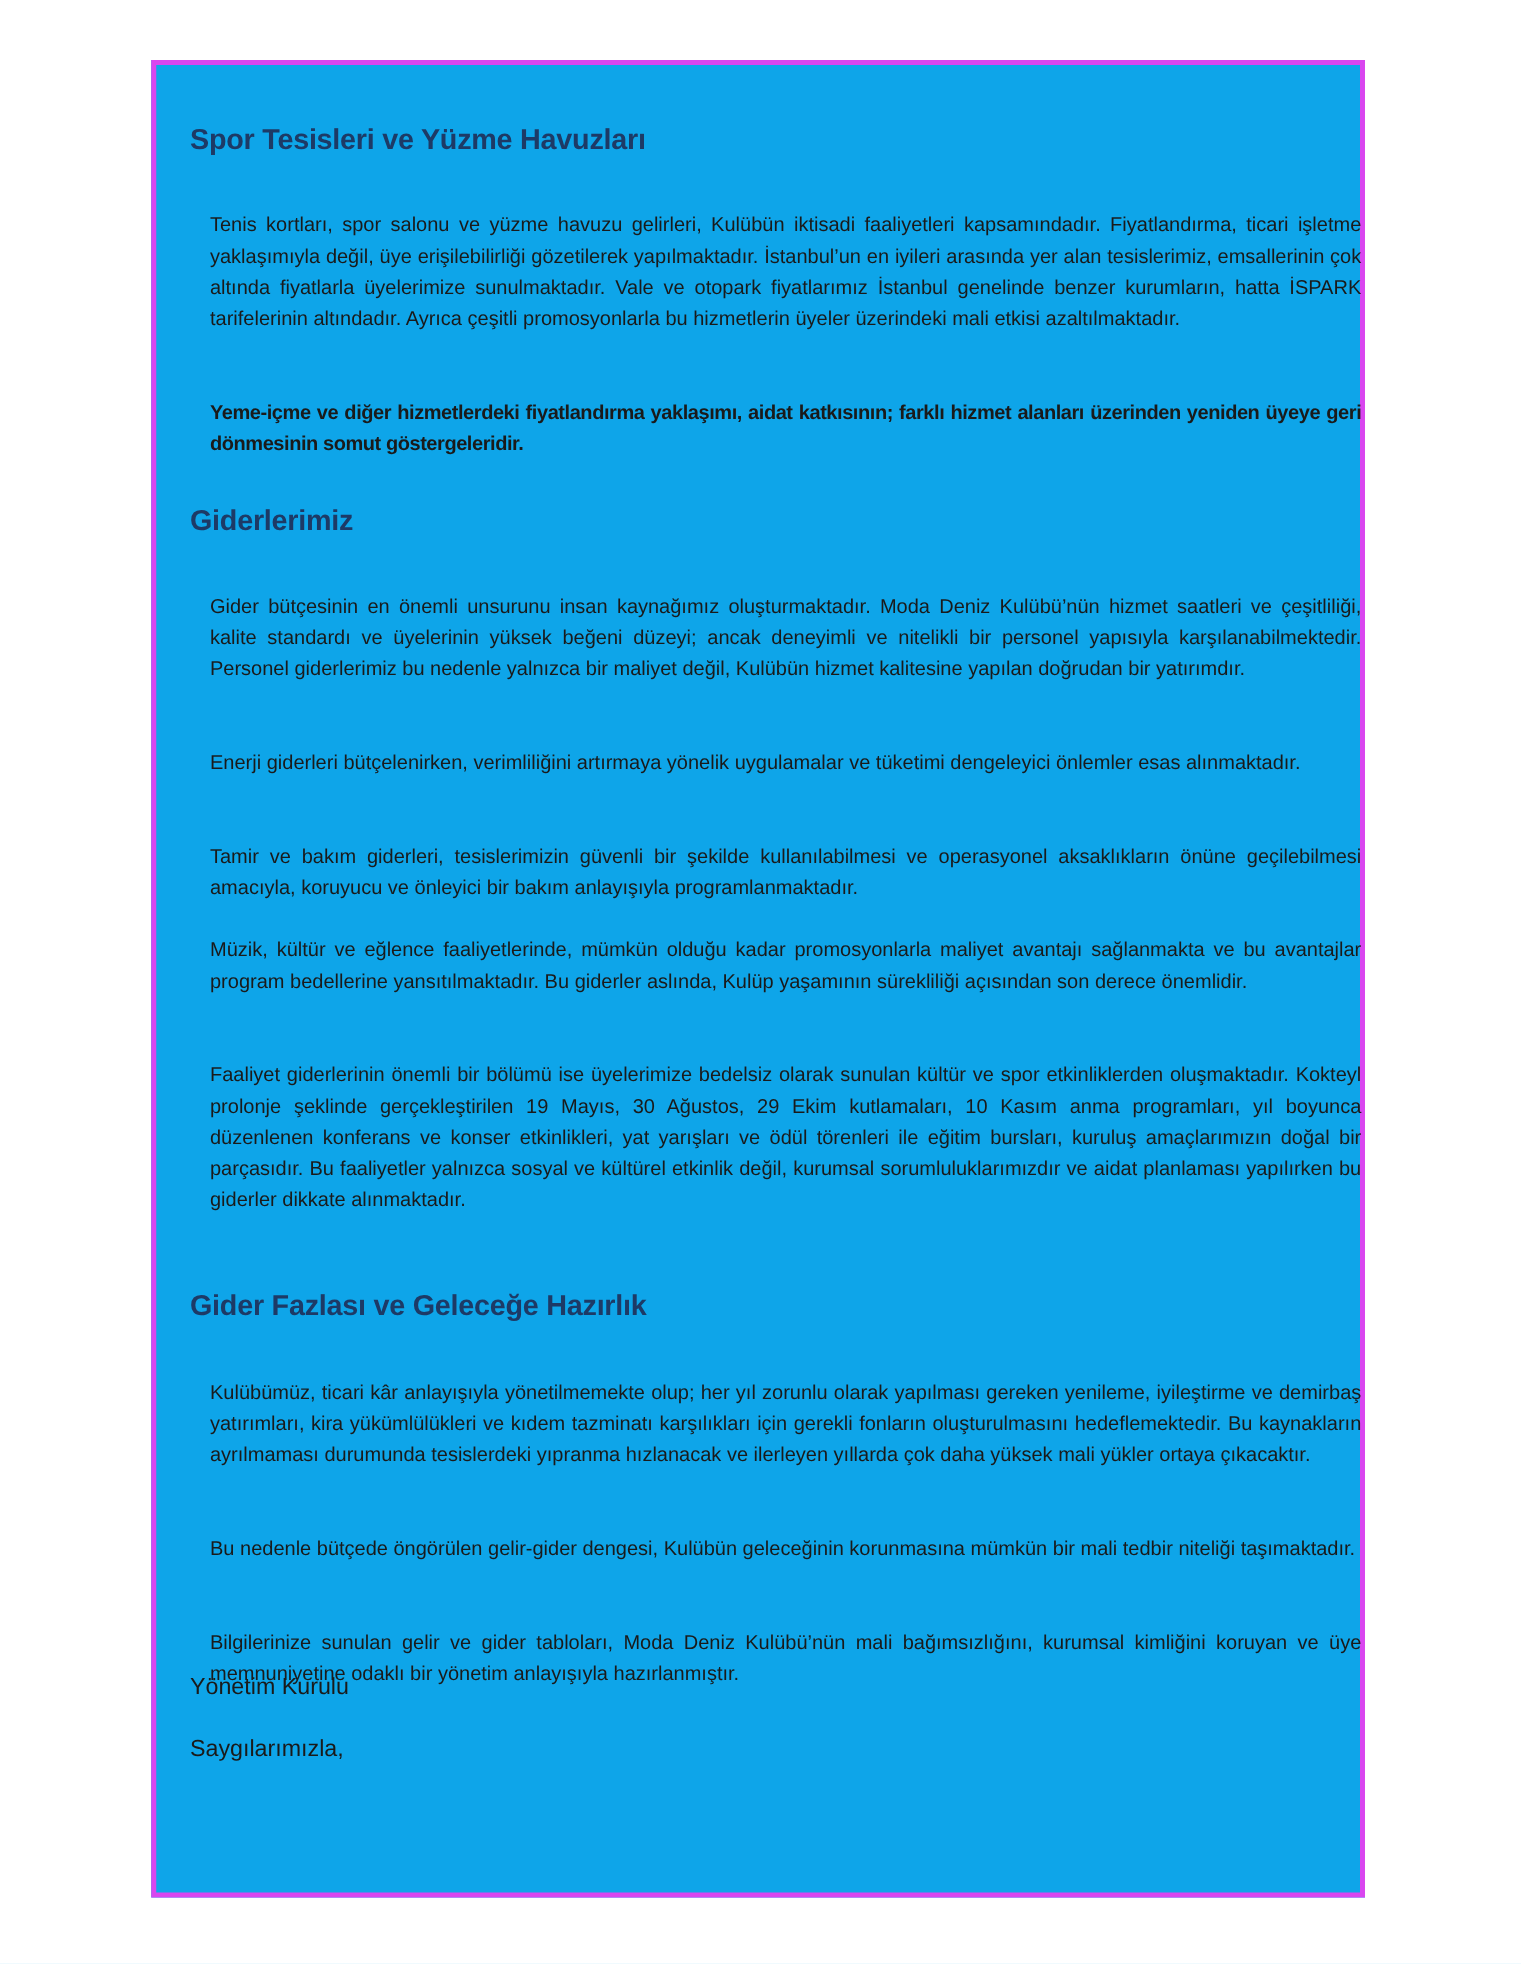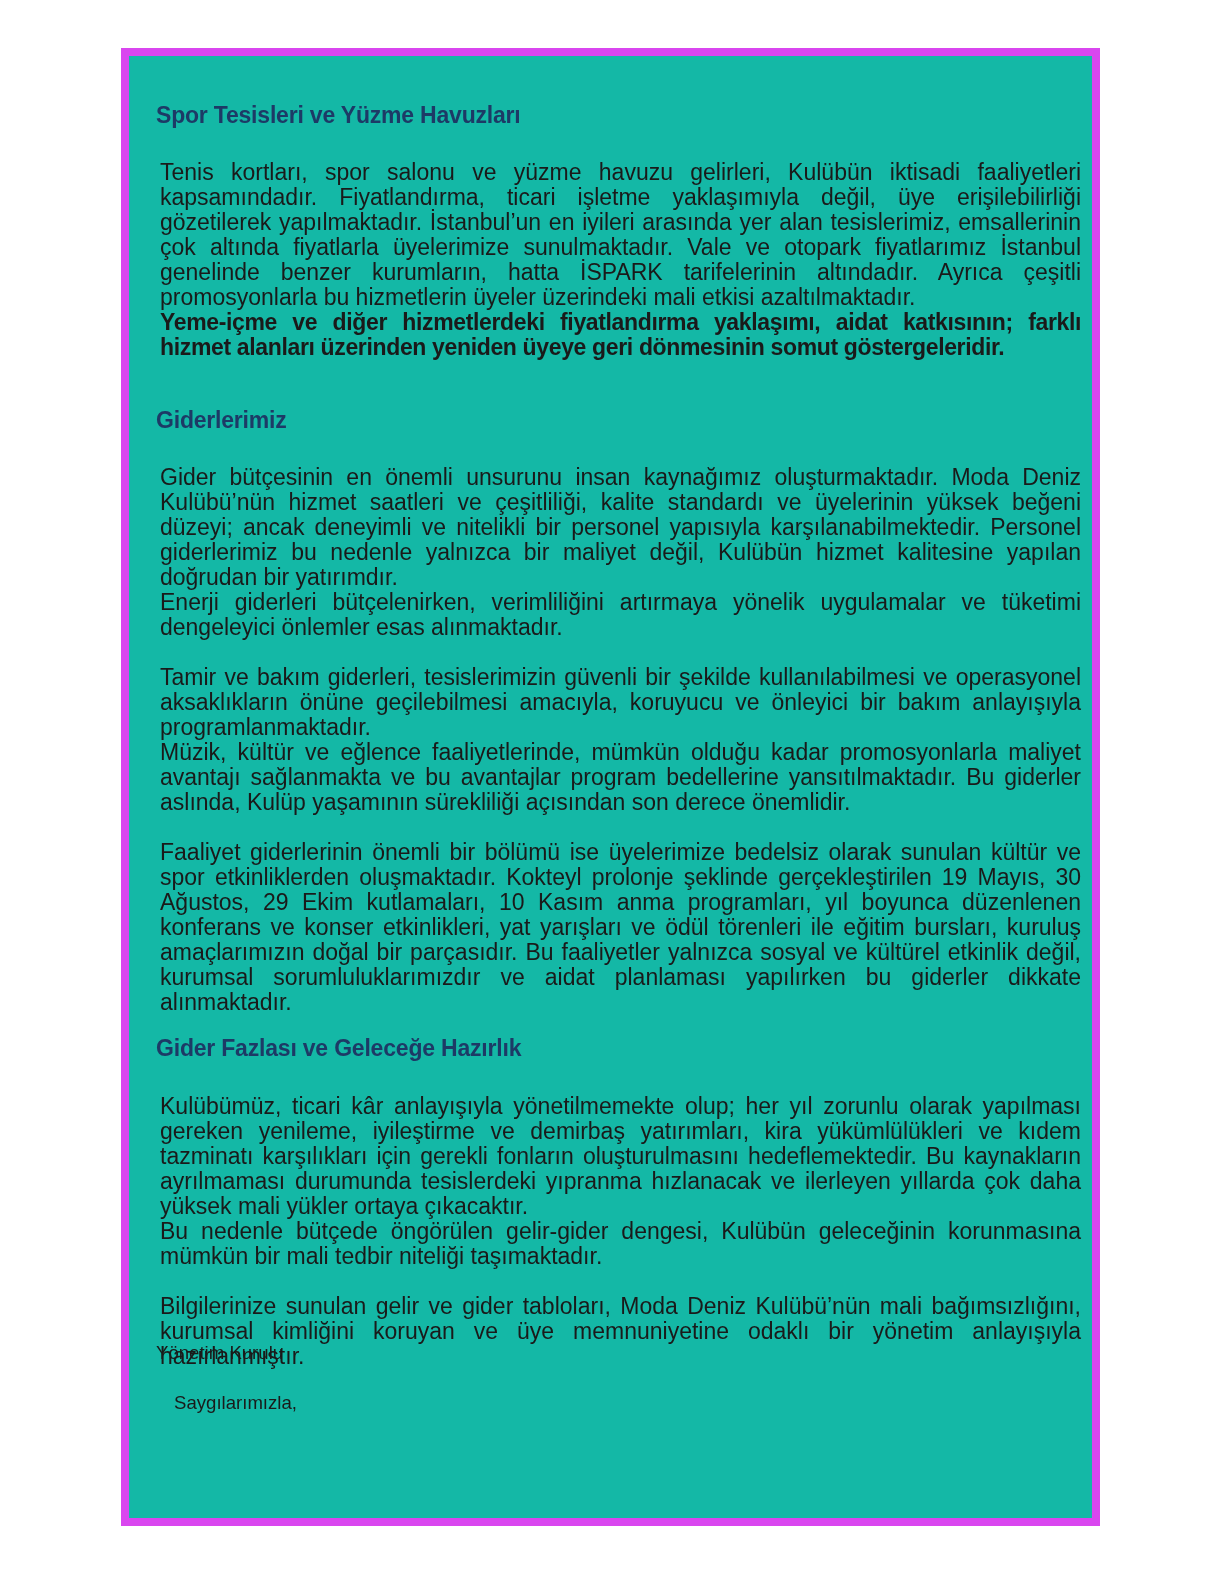--- a/index.html
+++ b/index.html
@@ -1,23 +1,23 @@
 <!DOCTYPE html>
 <html><head>
   <meta charset="utf-8">
   <style>
     html, body { margin: 0; padding: 0; background: #ffffff; }
     body { width: 1217px; height: 1571px; position: relative; overflow: hidden; }
     .frame {
       position: absolute;
       left: 121px; top: 48px;
       width: 963px; height: 1462px;
-      border: 8px solid #d946ef;
+      border: 4px solid #d946ef;
       box-sizing: content-box;
-      background: #14b8a6;
+      background: #0ea5e9;
     }
     .content {
       position: absolute;
       left: 27px; top: 0;
       width: 921px;
       font-family: "Liberation Sans", sans-serif;
       color: #1a1a1a;
     }
     .heading {
       position: absolute; left: 0;
@@ -25,22 +25,22 @@
       font-weight: bold;
       font-size: 23px;
       color: #1d3a66;
       margin: 0;
       letter-spacing: -0.2px;
       white-space: nowrap;
     }
     .para {
       position: absolute; left: 0;
       width: 921px;
-      margin: 4px;
-      font-size: 23px;
+      margin: 16px;
+      font-size: 16px;
       line-height: 25px;
       text-align: justify;
       text-align-last: left;
     }
     .para.bold { font-weight: bold; letter-spacing: -0.35px; }
     .sign {
       position: absolute; left: 0;
       margin: 0;
       font-size: 18.6px;
       line-height: 25px;
@@ -61,17 +61,17 @@
     <p class="para" style="top:530px;">Enerji giderleri bütçelenirken, verimliliğini artırmaya yönelik uygulamalar ve tüketimi dengeleyici önlemler esas alınmaktadır.</p>
     <p class="para" style="top:605px;">Tamir ve bakım giderleri, tesislerimizin güvenli bir şekilde kullanılabilmesi ve operasyonel aksaklıkların önüne geçilebilmesi amacıyla, koruyucu ve önleyici bir bakım anlayışıyla programlanmaktadır.</p>
     <p class="para" style="top:680px;">Müzik, kültür ve eğlence faaliyetlerinde, mümkün olduğu kadar promosyonlarla maliyet avantajı sağlanmakta ve bu avantajlar program bedellerine yansıtılmaktadır. Bu giderler aslında, Kulüp yaşamının sürekliliği açısından son derece önemlidir.</p>
     <p class="para" style="top:780px;">Faaliyet giderlerinin önemli bir bölümü ise üyelerimize bedelsiz olarak sunulan kültür ve spor etkinliklerden oluşmaktadır. Kokteyl prolonje şeklinde gerçekleştirilen 19 Mayıs, 30 Ağustos, 29 Ekim kutlamaları, 10 Kasım anma programları, yıl boyunca düzenlenen konferans ve konser etkinlikleri, yat yarışları ve ödül törenleri ile eğitim bursları, kuruluş amaçlarımızın doğal bir parçasıdır. Bu faaliyetler yalnızca sosyal ve kültürel etkinlik değil, kurumsal sorumluluklarımızdır ve aidat planlaması yapılırken bu giderler dikkate alınmaktadır.</p>
 
     <h2 class="heading" style="top:979px;">Gider Fazlası ve Geleceğe Hazırlık</h2>
     <p class="para" style="top:1034px;">Kulübümüz, ticari kâr anlayışıyla yönetilmemekte olup; her yıl zorunlu olarak yapılması gereken yenileme, iyileştirme ve demirbaş yatırımları, kira yükümlülükleri ve kıdem tazminatı karşılıkları için gerekli fonların oluşturulmasını hedeflemektedir. Bu kaynakların ayrılmaması durumunda tesislerdeki yıpranma hızlanacak ve ilerleyen yıllarda çok daha yüksek mali yükler ortaya çıkacaktır.</p>
     <p class="para" style="top:1159px;">Bu nedenle bütçede öngörülen gelir-gider dengesi, Kulübün geleceğinin korunmasına mümkün bir mali tedbir niteliği taşımaktadır.</p>
     <p class="para" style="top:1234px;">Bilgilerinize sunulan gelir ve gider tabloları, Moda Deniz Kulübü’nün mali bağımsızlığını, kurumsal kimliğini koruyan ve üye memnuniyetine odaklı bir yönetim anlayışıyla hazırlanmıştır.</p>
 
-    <p class="sign" style="top:1334px;margin-left:18px;">Saygılarımızla,</p>
+    <p class="sign" style="top:1334px;">Saygılarımızla,</p>
     <p class="sign" style="top:1284px;">Yönetim Kurulu</p>
 
   </div>
 </div>
 
 </body></html>

